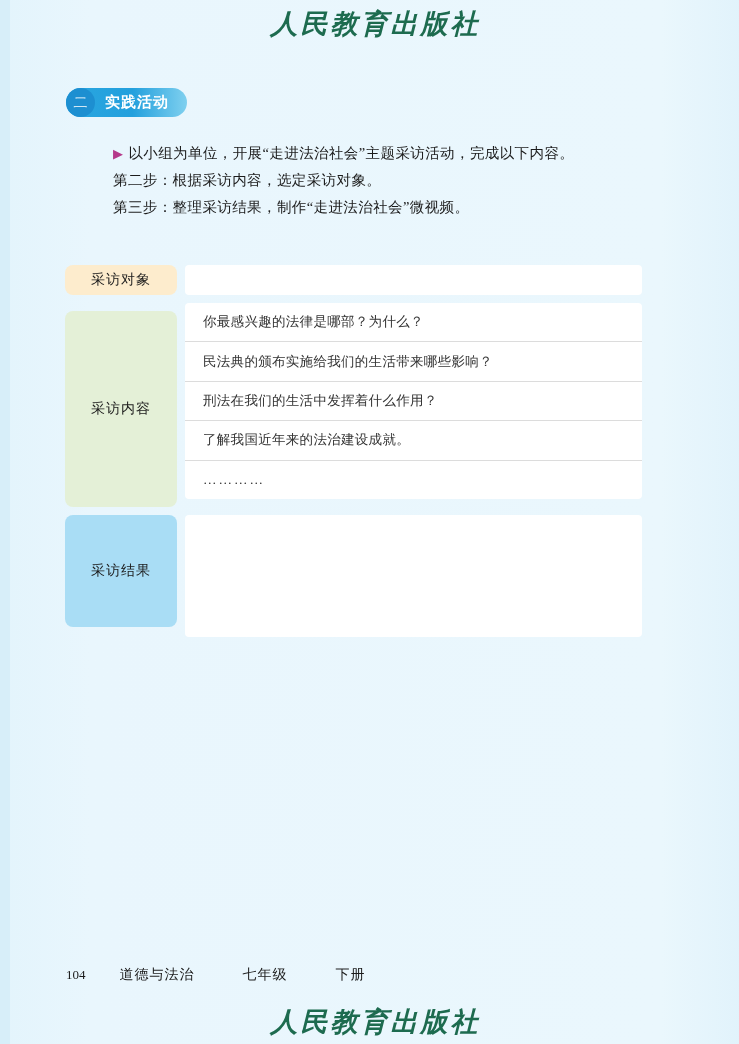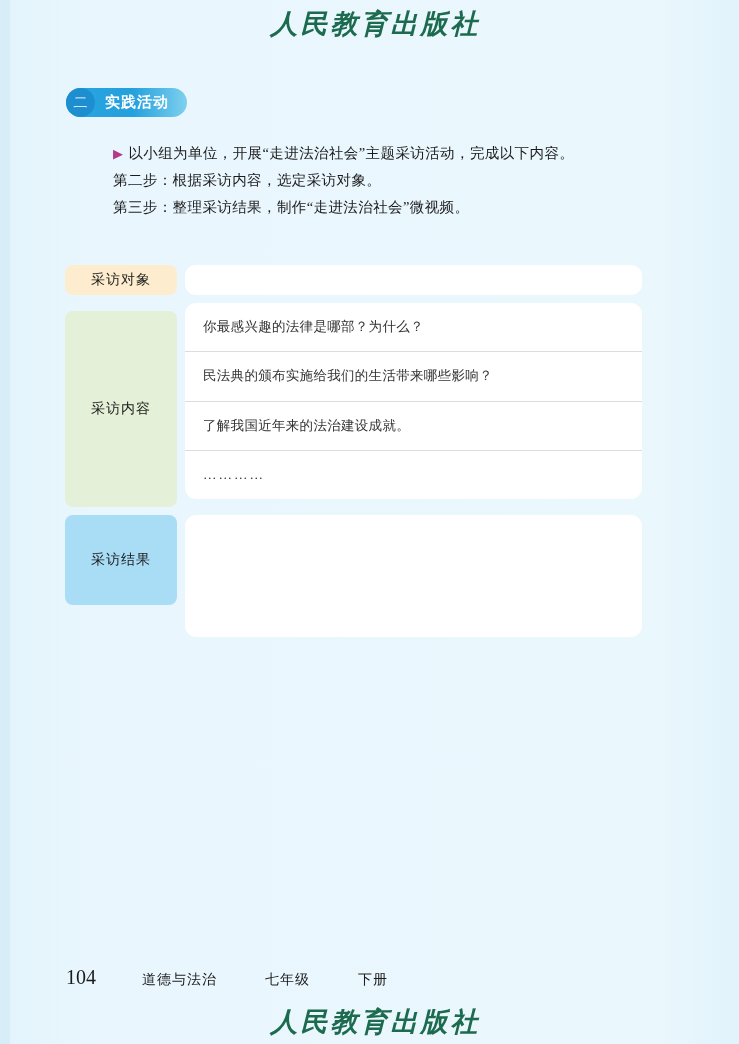--- a/index.html
+++ b/index.html
@@ -143,27 +143,27 @@
     background: #fdeccd;
     height: 30px;
   }
   .lbl-content {
     background: #e4f0d7;
     height: 196px;
     margin-top: 8px;
   }
   .lbl-result {
     background: #a9ddf5;
-    height: 90px;
+    height: 112px;
   }
   .value-cell {
     margin-left: 8px;
     flex: 1 1 auto;
     background: #ffffff;
-    border-radius: 11px;
+    border-radius: 4px;
   }
   .vc-object { height: 30px; }
   .vc-content {
     height: 196px;
     display: flex;
     flex-direction: column;
   }
   .vc-result { height: 122px; }
   .q-line {
     flex: 1 1 0;
@@ -188,22 +188,21 @@
     position: absolute;
     left: 66px;
     top: 966px;
     font-size: 14px;
     color: #1b1b1b;
     font-family: "Liberation Serif", serif;
     display: flex;
     align-items: baseline;
   }
   .footer .pg {
-    font-size: 20px;
-    margin-right: 12px;
+    font-size: 13px;
   }
   .footer .sub {
     letter-spacing: 1px;
     margin-left: 34px;
   }
   .footer .gap {
     display: inline-block;
     width: 14px;
   }
 </style>
@@ -235,20 +234,21 @@
     <div class="row">
       <div class="label-cell lbl-object">采访对象</div>
       <div class="value-cell vc-object"></div>
     </div>
 
     <div class="row">
       <div class="label-cell lbl-content">采访内容</div>
       <div class="value-cell vc-content">
         <div class="q-line">你最感兴趣的法律是哪部？为什么？</div>
         <div class="q-line">民法典的颁布实施给我们的生活带来哪些影响？</div>
+        <div class="q-line">刑法在我们的生活中发挥着什么作用？</div>
         <div class="q-line">了解我国近年来的法治建设成就。</div>
         <div class="q-line q-dots">…………</div>
       </div>
     </div>
 
     <div class="row">
       <div class="label-cell lbl-result">采访结果</div>
       <div class="value-cell vc-result"></div>
     </div>
 

